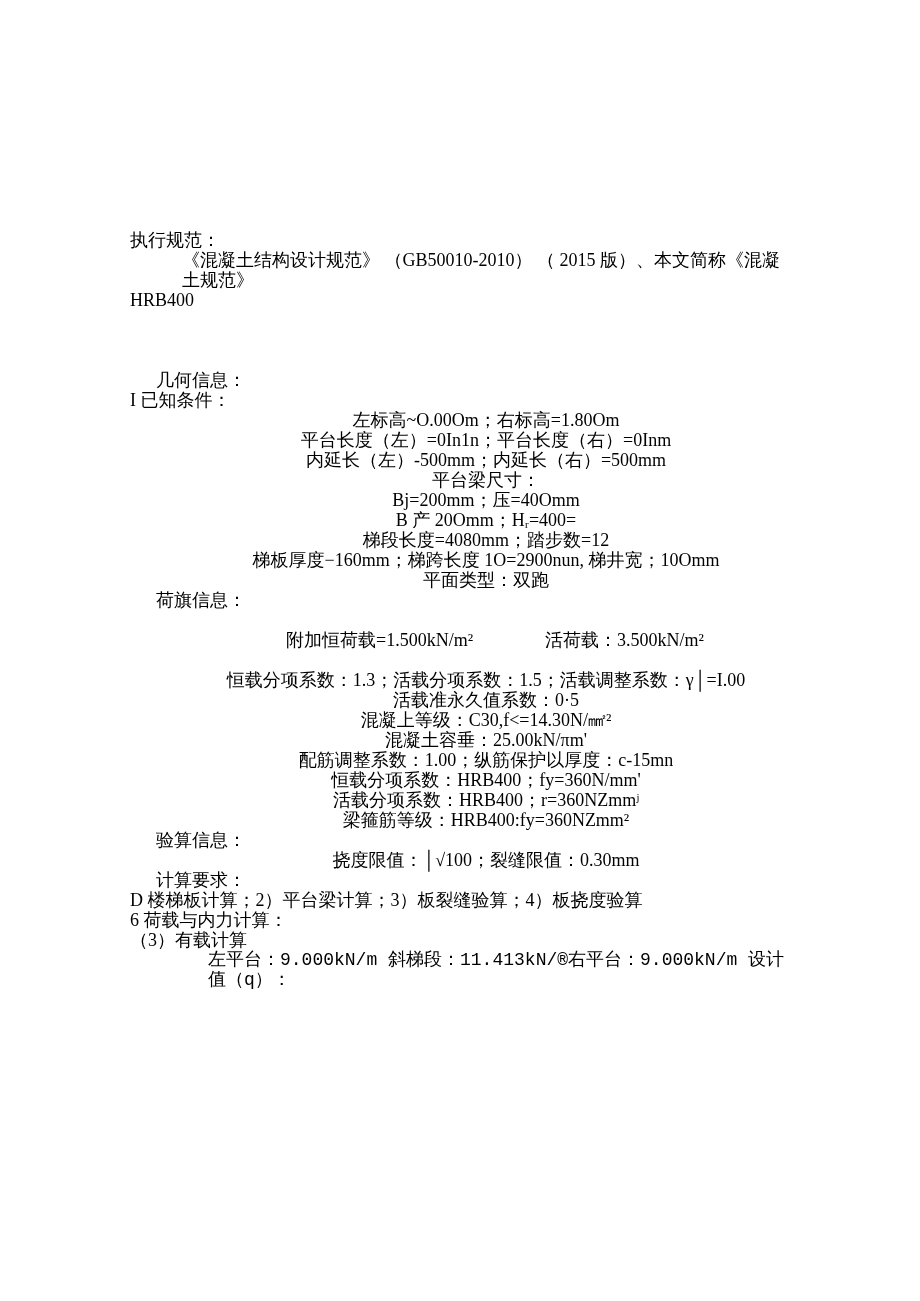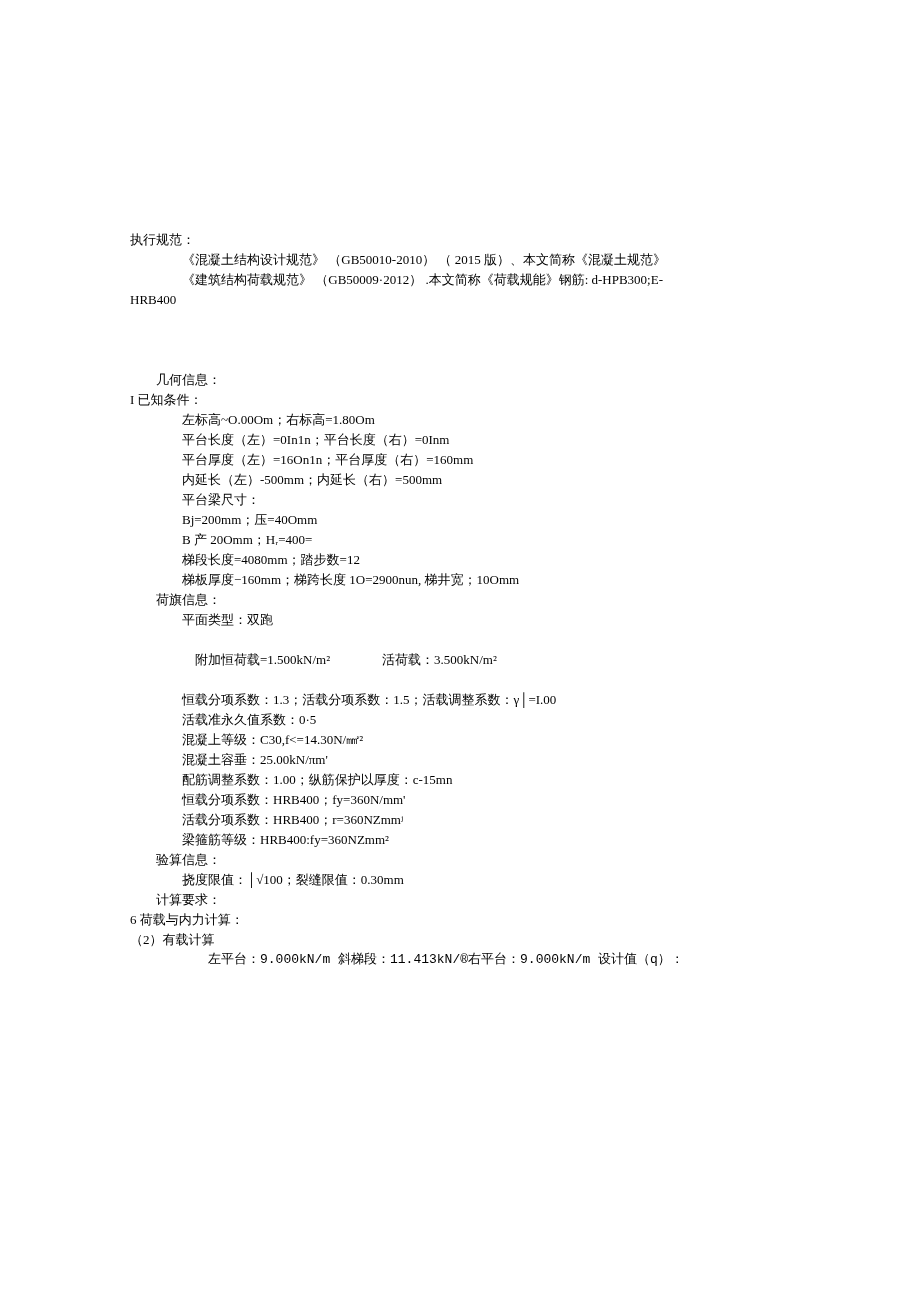--- a/index.html
+++ b/index.html
@@ -11,76 +11,75 @@
     color: #000000;
   }
   .page {
     width: 920px;
     min-height: 1301px;
     padding: 230px 130px 0 130px;
     box-sizing: border-box;
     position: relative;
   }
   .line {
-    font-size: 13px;
+    font-size: 18px;
     line-height: 20px;
     white-space: pre-wrap;
     word-break: break-all;
   }
   .indent-0 { padding-left: 0; }
   .indent-1 { padding-left: 52px; }
   .indent-2 { padding-left: 26px; }
-  .indent-3 { padding-left: 52px; }
+  .indent-3 { padding-left: 52px; text-align: center; }
   .indent-4 { padding-left: 78px; font-family: Liberation Mono, monospace; }
   .indent-5 { padding-left: 34px; }
   .spacer {
     height: 30px;
   }
 </style>
 </head>
 <body>
 
 <div class="page">
 
   <div class="line indent-0">执行规范：</div>
   <div class="line indent-1">《混凝土结构设计规范》 （GB50010-2010） （ 2015 版）、本文简称《混凝土规范》</div>
-  <div class="line indent-1">《建筑结构荷载规范》 （GB50009·2012） .本文简称《荷载规能》钢筋: d-HPB300;E-</div>
   <div class="line indent-0">HRB400</div>
 
   <div class="spacer"></div>
   <div class="spacer"></div>
 
   <div class="line indent-2">几何信息：</div>
   <div class="line indent-0">I 已知条件：</div>
   <div class="line indent-3">左标高~O.00Om；右标高=1.80Om</div>
   <div class="line indent-3">平台长度（左）=0In1n；平台长度（右）=0Inm</div>
-  <div class="line indent-3">平台厚度（左）=16On1n；平台厚度（右）=160mm</div>
   <div class="line indent-3">内延长（左）-500mm；内延长（右）=500mm</div>
   <div class="line indent-3">平台梁尺寸：</div>
   <div class="line indent-3">Bj=200mm；压=40Omm</div>
   <div class="line indent-3">B 产 20Omm；Hᵣ=400=</div>
   <div class="line indent-3">梯段长度=4080mm；踏步数=12</div>
   <div class="line indent-3">梯板厚度−160mm；梯跨长度 1O=2900nun, 梯井宽；10Omm</div>
+  <div class="line indent-3">平面类型：双跑</div>
+
   <div class="line indent-2">荷旗信息：</div>
-
-  <div class="line indent-3">平面类型：双跑</div>
   <div class="line indent-3">
     <span>附加恒荷载=1.500kN/m²</span><span>　　　　</span><span>活荷载：3.500kN/m²</span>
   </div>
   <div class="line indent-3">恒载分项系数：1.3；活载分项系数：1.5；活载调整系数：γ│=I.00</div>
   <div class="line indent-3">活载准永久值系数：0·5</div>
   <div class="line indent-3">混凝上等级：C30,f&lt;=14.30N/㎟²</div>
   <div class="line indent-3">混凝土容垂：25.00kN/πm'</div>
   <div class="line indent-3">配筋调整系数：1.00；纵筋保护以厚度：c-15mn</div>
   <div class="line indent-3">恒载分项系数：HRB400；fy=360N/mm'</div>
   <div class="line indent-3">活载分项系数：HRB400；r=360NZmmʲ</div>
   <div class="line indent-3">梁箍筋等级：HRB400:fy=360NZmm²</div>
 
   <div class="line indent-2">验算信息：</div>
   <div class="line indent-3">挠度限值：│√100；裂缝限值：0.30mm</div>
 
   <div class="line indent-2">计算要求：</div>
+  <div class="line indent-0">D 楼梯板计算；2）平台梁计算；3）板裂缝验算；4）板挠度验算</div>
 
   <div class="line indent-0">6 荷载与内力计算：</div>
-  <div class="line indent-0">（2）有载计算</div>
+  <div class="line indent-0">（3）有载计算</div>
   <div class="line indent-4">左平台：9.000kN/m 斜梯段：11.413kN/®右平台：9.000kN/m 设计值（q）：</div>
 
 </div>
 
 </body></html>

